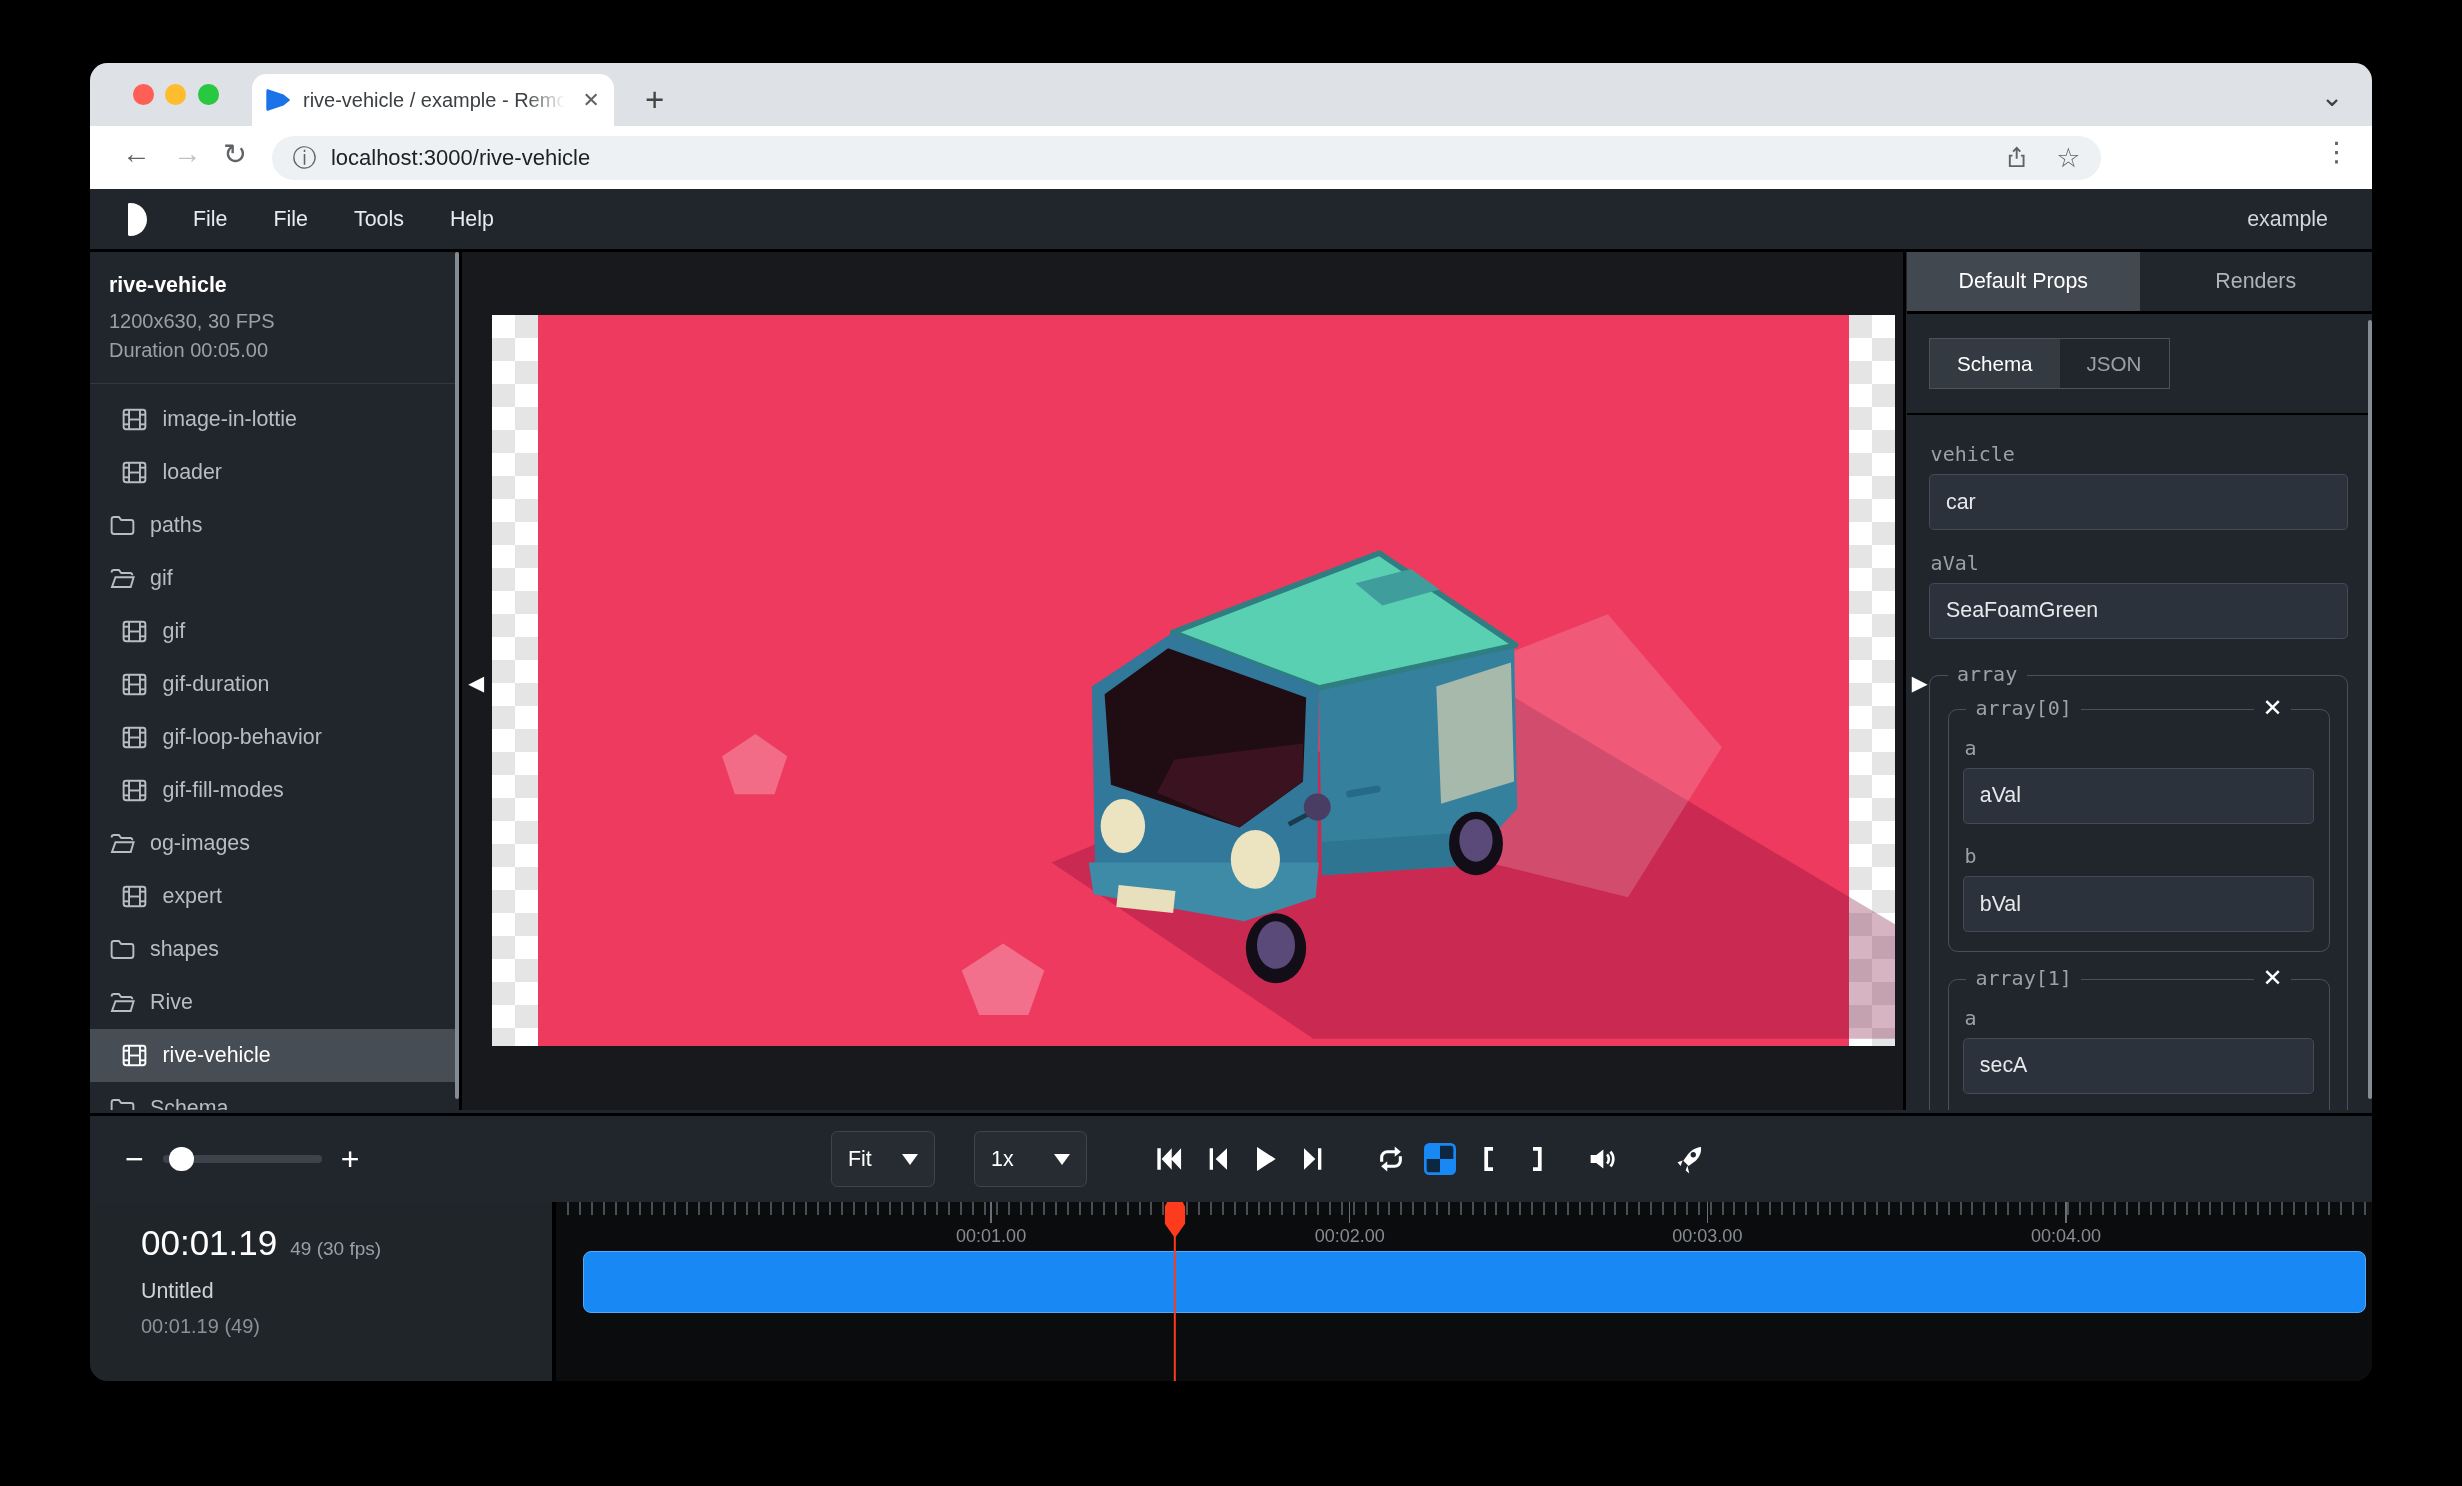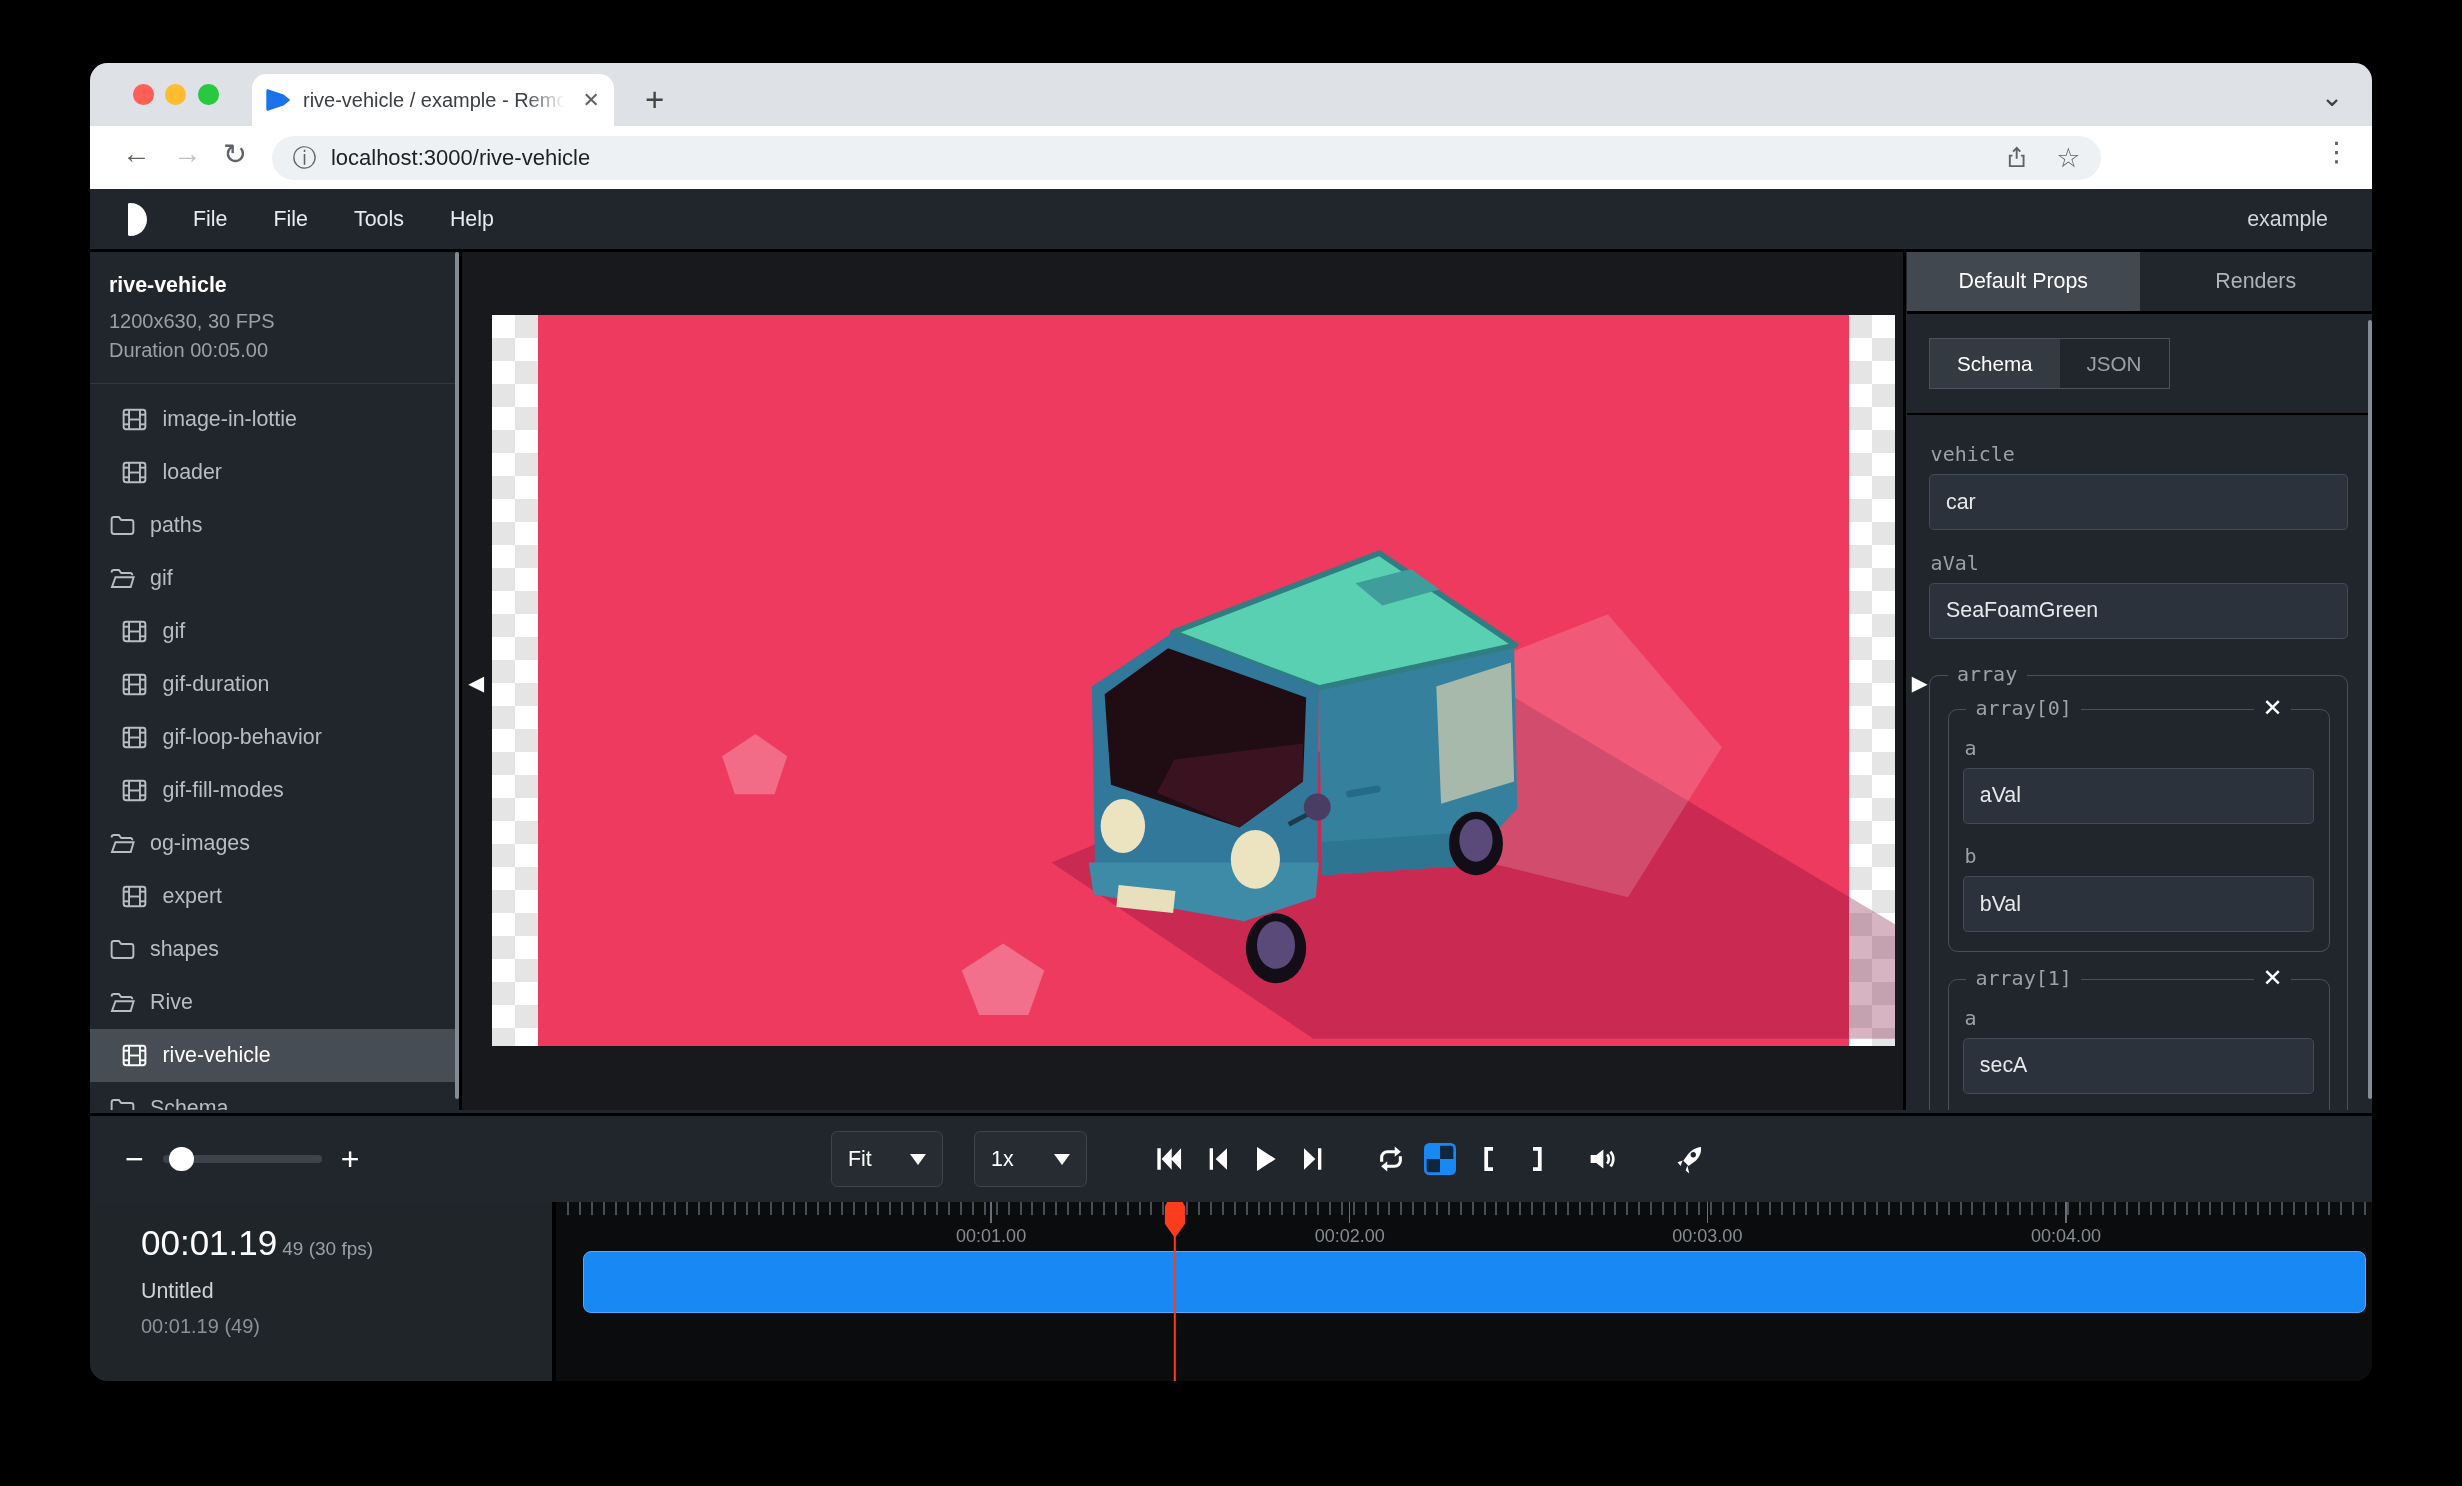--- a/index.html
+++ b/index.html
@@ -84,21 +84,21 @@
   #transport{position:absolute;left:1060px;top:0;height:86px;display:flex;align-items:center;gap:12.7px;}
   .tbtn{width:36px;height:36px;display:flex;align-items:center;justify-content:center;}
   .tbtn svg{width:32px;height:32px;}
   .tbtn.sp1{margin-left:28.6px;}
   .tbtn.sp2{margin-left:16px;}
   .tbtn.sp3{margin-left:38px;}
   
   #timeline{position:absolute;left:0;top:1139px;right:0;height:179px;background:#0b0c0e;}
   #tl-left{position:absolute;left:0;top:0;width:466px;height:179px;background:#20252a;
     border-right:4.8px solid #000;box-sizing:border-box;padding:20.6px 0 0 51px;}
-  #tl-time-row{display:flex;align-items:baseline;gap:5px;}
+  #tl-time-row{display:flex;align-items:baseline;gap:13px;}
   #tl-time{font-size:35px;color:#fff;}
   #tl-frames{font-size:19px;color:#9ba0a6;}
   #tl-track-name{font-size:21.4px;color:#cfd3d7;margin-top:16px;}
   #tl-track-dur{font-size:20px;color:#8b9096;margin-top:11px;}
   #tl-right{position:absolute;left:471px;top:0;right:0;height:179px;}
   .tick{position:absolute;top:0;width:1.6px;height:12.7px;background:#4a4e53;}
   .tick.major{height:20.6px;background:#6a6f75;}
   .rlabel{position:absolute;top:24px;transform:translateX(-50%);font-size:18px;color:#878c92;}
   #tl-bar{position:absolute;left:22px;right:6.3px;top:49px;height:62px;border-radius:8px;
     border:1.6px solid #55aaf8;box-sizing:border-box;}
@@ -400,21 +400,21 @@
   </div>
 
   <div id="play-toolbar">
     <div id="zoomctl">
       <span class="zoom-glyph">−</span>
       <div id="zslider">
           <div id="zknob"></div>
         </div>
       <span class="zoom-glyph">+</span>
     </div>
-    <div class="dropdown" style="left:741px;width:112px">
+    <div class="dropdown" style="left:741px;width:104px">
       <span>Fit</span>
         <span class="caret"></span>
     </div>
     <div class="dropdown" style="left:884px;width:113px">
       <span>1x</span>
         <span class="caret"></span>
     </div>
     <div id="transport">
         <div class="tbtn">
           <svg viewBox="0 0 24 24">

